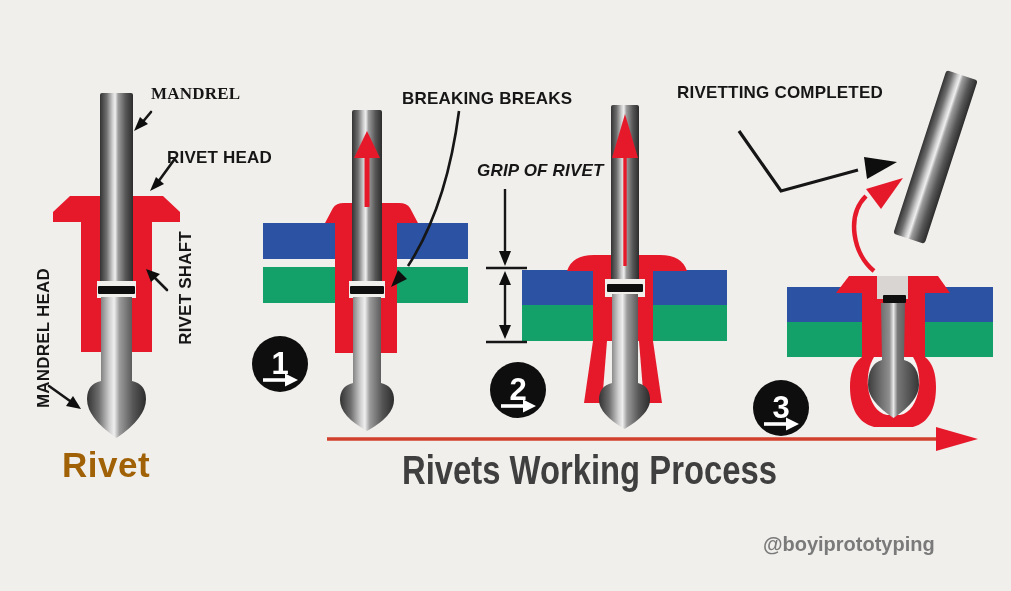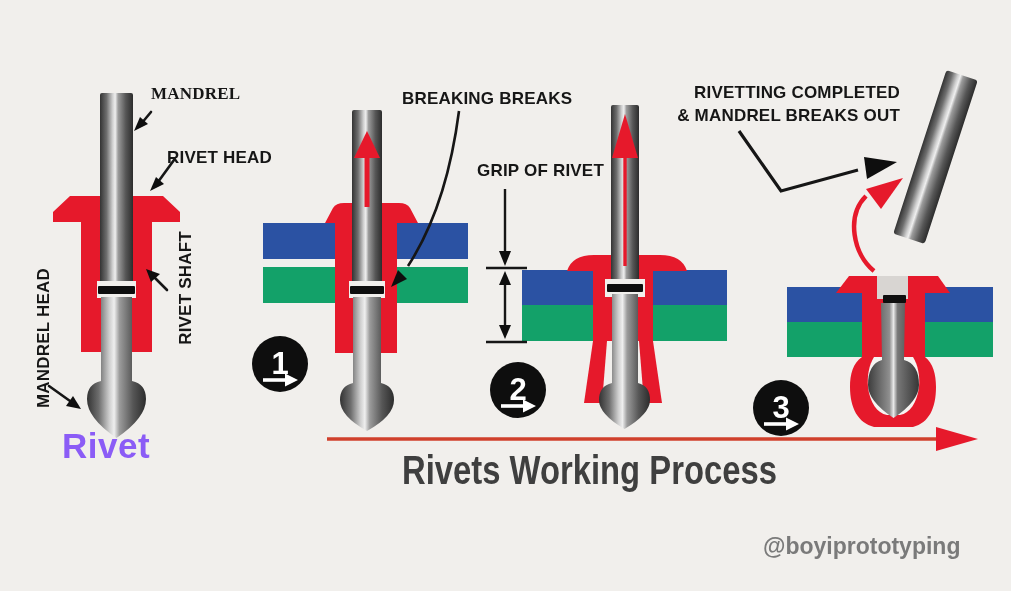--- a/index.html
+++ b/index.html
@@ -1,24 +1,24 @@
 <!DOCTYPE html>
 <html style="--red: #e6192b; --red-arrow: #d0402c; --blue: #2b52a3; --green: #13a169; --label: #161616; --title-text: #3f3f3f; --watermark-text: #7a7a7a; --background: #f1efec; --metal-dark: #333333; --metal-light: #efefef; --stub-grey: #d8d5d2;"><head>
 <meta charset="utf-8">
 <style>
   html,body{margin:0;padding:0;}
   body{width:1011px;height:591px;overflow:hidden;font-family:"Liberation Sans",sans-serif;}
   .stage{position:relative;width:1011px;height:591px;background:var(--background,#f1efec);}
   .stage svg{position:absolute;left:0;top:0;}
   .lbl{position:absolute;font-size:17px;font-weight:600;color:var(--label,#161616);white-space:nowrap;letter-spacing:.2px;}
   .lbl.vert{transform:rotate(-90deg);transform-origin:50% 50%;text-align:center;}
-  .completed{position:absolute;left:660px;top:81px;width:240px;text-align:right;line-height:23px;}
-  .caption{position:absolute;left:62px;top:426px;font-size:35px;font-weight:700;color:#8b5cf6;letter-spacing:.5px;text-align:center;}
+  .completed{position:absolute;left:660px;top:81px;width:240px;text-align:center;line-height:23px;}
+  .caption{position:absolute;left:62px;top:445px;font-size:35px;font-weight:700;color:#a16207;letter-spacing:.5px;text-align:center;}
   .title{position:absolute;left:362px;top:447px;width:400px;text-align:center;font-size:41px;font-weight:700;color:var(--title-text,#3f3f3f);transform:scaleX(.8);transform-origin:50% 50%;white-space:nowrap;}
-  .watermark{position:absolute;left:763px;top:533px;font-size:23px;font-weight:700;color:var(--watermark-text,#7a7a7a);}
+  .watermark{position:absolute;left:763px;top:533px;font-size:20px;font-weight:700;color:var(--watermark-text,#7a7a7a);}
   .f-red{fill:var(--red,#e6192b);} .s-red{stroke:var(--red,#e6192b);}
   .f-blue{fill:var(--blue,#2b52a3);} .f-green{fill:var(--green,#13a169);}
   .f-blk{fill:#0e0e0e;} .s-blk{stroke:#161616;} .f-bg{fill:var(--background,#f1efec);}
   .stepnum{fill:#fff;font-size:31px;font-weight:700;font-family:"Liberation Sans",sans-serif;text-anchor:middle;}
 </style>
 </head>
 <body>
 
 <div class="stage">
 
@@ -130,21 +130,20 @@
 
   <line x1="327" y1="439" x2="940" y2="439" stroke="var(--red-arrow,#d0402c)" stroke-width="3.6"></line>
   <polygon class="f-red" points="978,439 936,427 936,451"></polygon>
 </svg>
 
   <div class="lbl" style="left:151px;top:84px;font-family:Liberation Serif, serif;">MANDREL</div>
   <div class="lbl" style="left:167px;top:148px;">RIVET HEAD</div>
   <div class="lbl vert" style="left:-31px;top:328px;width:150px;height:20px;">MANDREL HEAD</div>
   <div class="lbl vert" style="left:121px;top:278px;width:130px;height:20px;">RIVET SHAFT</div>
   <div class="lbl" style="left:402px;top:89px;">BREAKING BREAKS</div>
-  <div class="lbl" style="left:477px;top:161px;">GRIP OF RIVET</div>
+  <div class="lbl" style="left:477px;top:161px;font-style:italic;">GRIP OF RIVET</div>
   <div class="completed lbl">
     <div>RIVETTING COMPLETED</div>
-    <div>&amp; MANDREL BREAKS OUT</div>
   </div>
   <div class="caption">Rivet</div>
   <div class="title">Rivets Working Process</div>
   <div class="watermark">@boyiprototyping</div>
 </div>
 
 </body></html>

